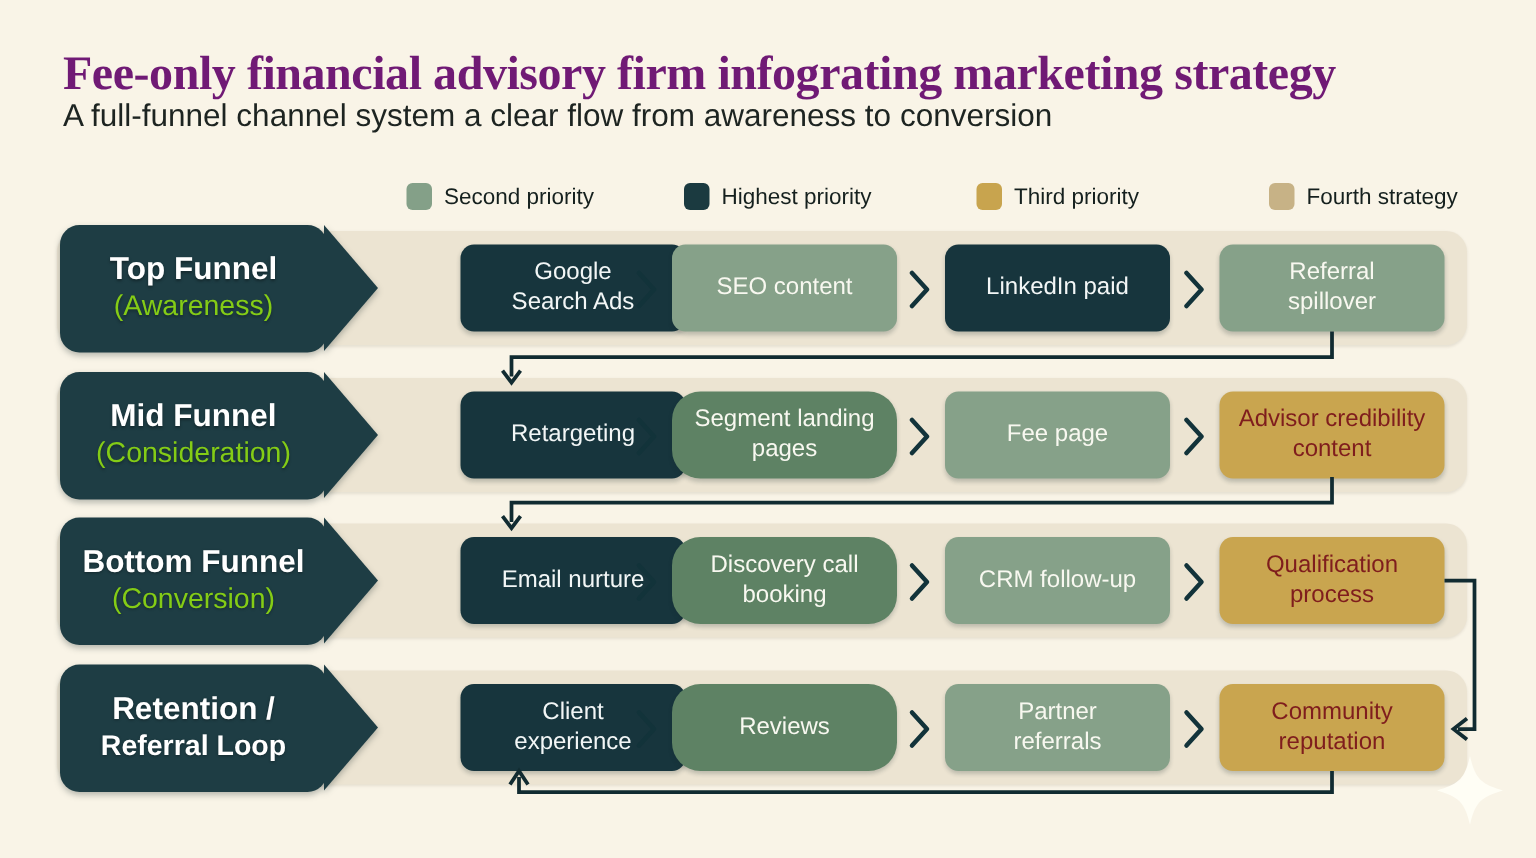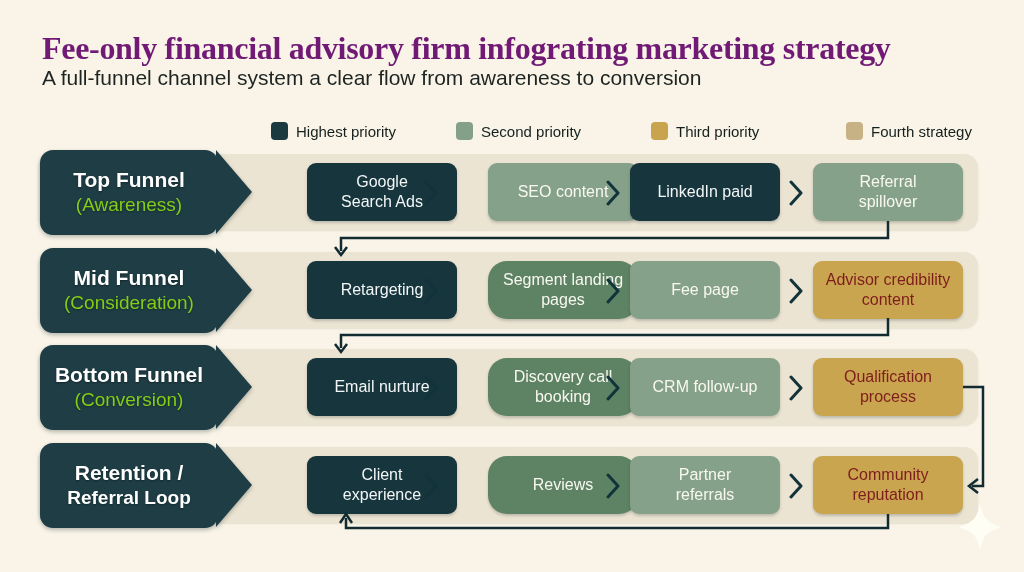--- a/index.html
+++ b/index.html
@@ -35,21 +35,21 @@
   .stage-l1{font-size:21px;font-weight:700;color:#ffffff;line-height:1.25;
             text-shadow:0 1px 2px rgba(0,0,0,.35);}
   .stage-l2{font-size:19px;font-weight:400;color:#84cc16;line-height:1.25;
             text-shadow:0 1px 2px rgba(0,0,0,.3);}
   .stage-l2.bold{font-weight:700;color:#ffffff;}
 
   .box{position:absolute;top:9px;width:150px;height:58px;border-radius:9px;
        display:flex;align-items:center;justify-content:center;text-align:center;
        font-size:16px;line-height:1.22;color:#f8f8f0;white-space:pre-line;
        box-shadow:0 2px 3px rgba(25,40,40,.22);padding:0 4px;box-sizing:border-box;}
-  .box.c1{left:237px;margin-left:32px;} .box.c2{left:410px;margin-left:40px;} .box.c3{left:592px;text-align:center;} .box.c4{left:775px;}
+  .box.c1{left:237px;margin-left:32px;} .box.c2{left:410px;} .box.c3{left:592px;text-align:center;} .box.c4{left:775px;}
   .p-highest{background:#17353d;color:#f2f6f6;}
   .p-second{background:#86a189;}
   .p-second-dark{background:#5e8264;border-radius:19px;}
   .p-third{background:#c9a54f;color:#7f1d1d;}
 
   .chev{position:absolute;top:26px;width:16px;height:26px;}
   .chev.g1{left:385px;} .chev.g2{left:567px;} .chev.g3{left:750px;}
   .chev svg{display:block;}
 
   .overlay{position:absolute;left:0;top:0;width:1024px;height:572px;pointer-events:none;}
@@ -57,26 +57,26 @@
 </head>
 <body>
 
 <div class="canvas">
 
   <h1 class="title">Fee-only financial advisory firm infograting marketing strategy</h1>
   <p class="subtitle">A full-funnel channel system a clear flow from awareness to conversion</p>
 
   <div class="legend">
     <div class="legend-item">
+      <span class="swatch" style="background: rgb(132, 160, 136);"></span>
+      <span class="legend-label">Second priority</span>
+    </div>
+    <div class="legend-item">
       <span class="swatch" style="background: rgb(27, 58, 64);"></span>
       <span class="legend-label">Highest priority</span>
-    </div>
-    <div class="legend-item">
-      <span class="swatch" style="background: rgb(132, 160, 136);"></span>
-      <span class="legend-label">Second priority</span>
     </div>
     <div class="legend-item">
       <span class="swatch" style="background: rgb(200, 164, 78);"></span>
       <span class="legend-label">Third priority</span>
     </div>
     <div class="legend-item">
       <span class="swatch" style="background: rgb(199, 178, 134);"></span>
       <span class="legend-label">Fourth strategy</span>
     </div>
   </div>

